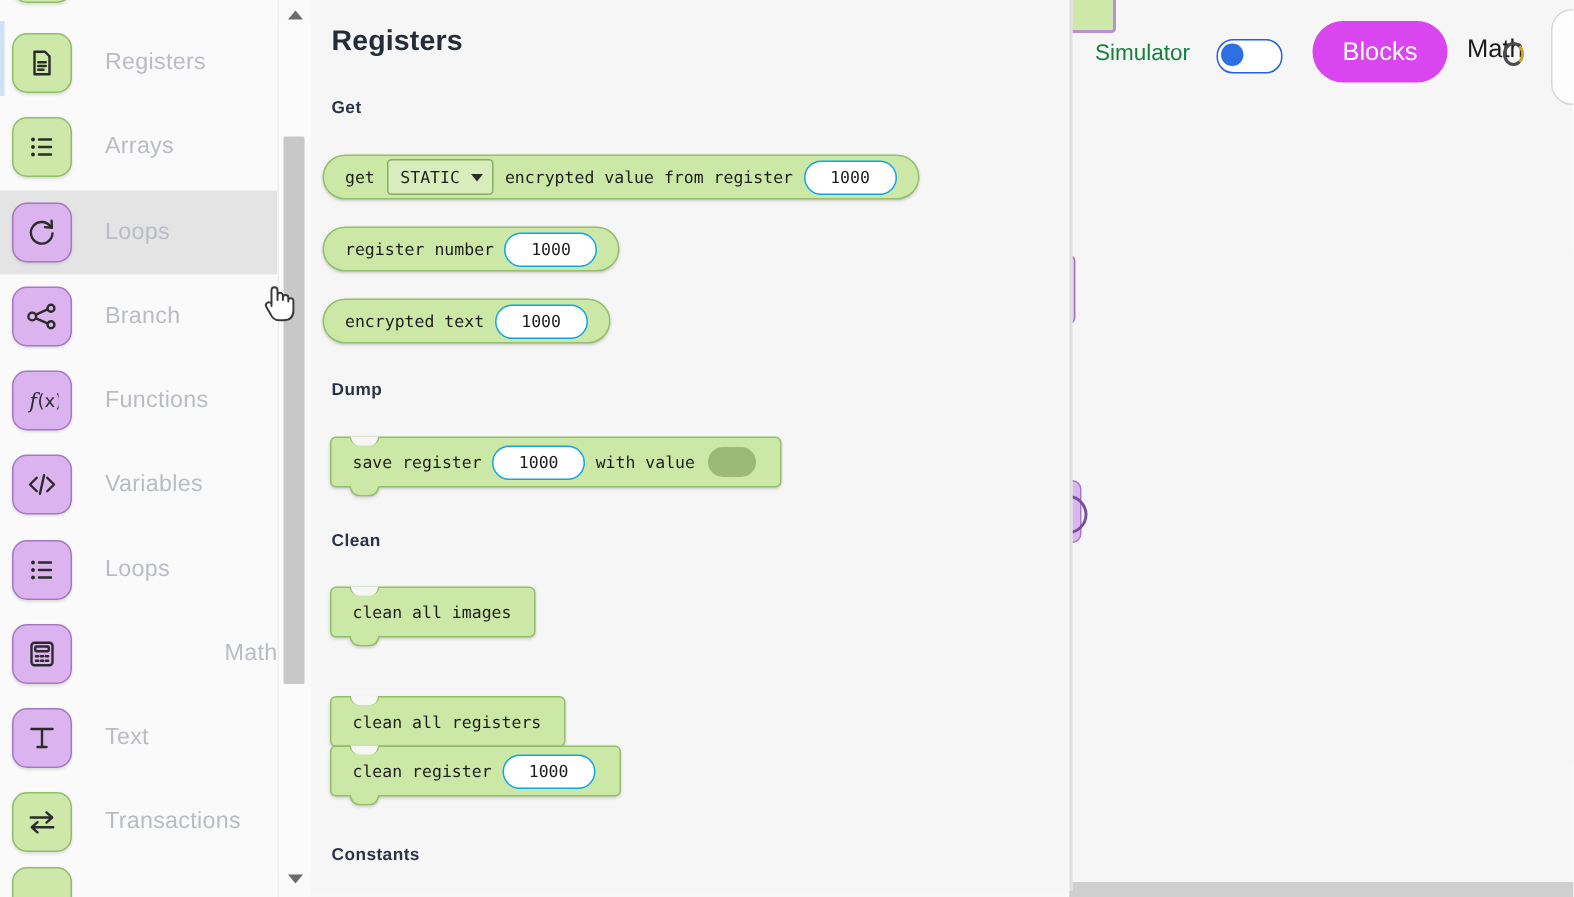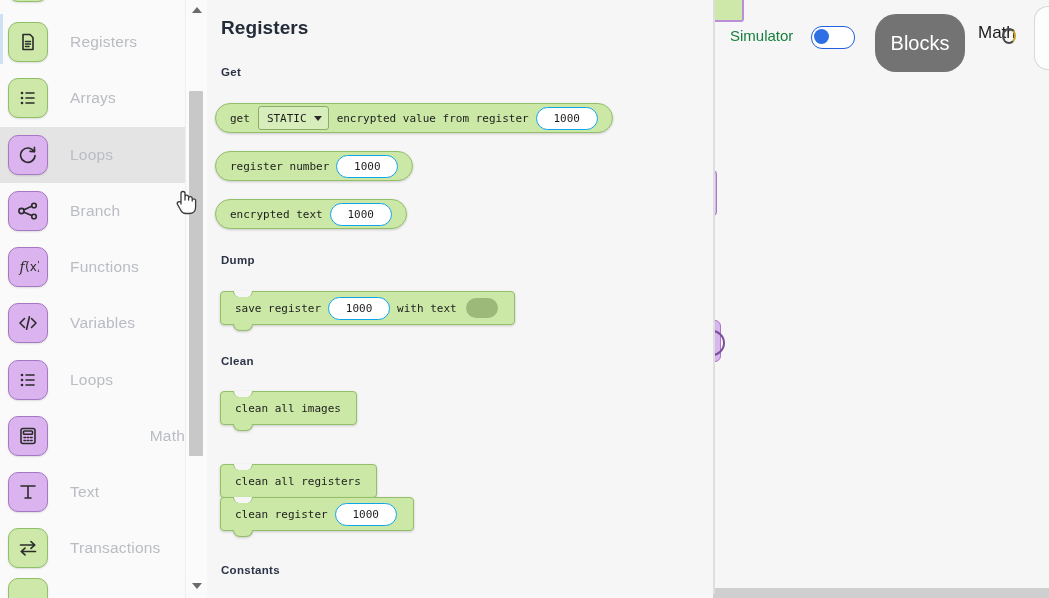--- a/index.html
+++ b/index.html
@@ -315,25 +315,25 @@
   #sim-toggle .knob {
     position: absolute;
     left: 2px; top: 2px;
     width: 15px; height: 15px;
     border-radius: 50%;
     background: #2f6fe4;
   }
   #blocks-btn {
     position: absolute;
     left: 162px; top: 14px;
-    width: 90px; height: 58px;
+    width: 90px; height: 41px;
     border-radius: 21px;
-    background: #737373;
+    background: #d946ef;
     color: #ffffff;
-    font-size: 20px;
+    font-size: 17px;
     display: flex;
     align-items: center;
     justify-content: center;
     cursor: pointer;
     border: none;
     font-family: "Liberation Sans", sans-serif;
   }
   #code-btn {
     position: absolute;
     left: 265px; top: 23px;
@@ -521,21 +521,21 @@
           <span class="field-num">1000</span>
         </div>
         <div class="blk value" style="top: 199px; left: 9px;">
           <span class="txt">encrypted text</span>
           <span class="field-num">1000</span>
         </div>
         <div class="sect-head" style="top: 254px;">Dump</div>
         <div class="blk stmt" style="top: 291px; left: 14px;">
           <span class="txt">save register</span>
           <span class="field-num">1000</span>
-          <span class="txt">with text</span>
+          <span class="txt">with value</span>
           <span class="socket-empty"></span>
         </div>
         <div class="sect-head" style="top: 355px;">Clean</div>
         <div class="blk stmt" style="top: 391px; left: 14px;">
           <span class="txt">clean all images</span>
         </div>
         <div class="blk stmt" style="top: 444px; left: 14px; margin-top: 20px;">
           <span class="txt">clean all registers</span>
         </div>
         <div class="blk stmt" style="top: 497px; left: 14px;">

